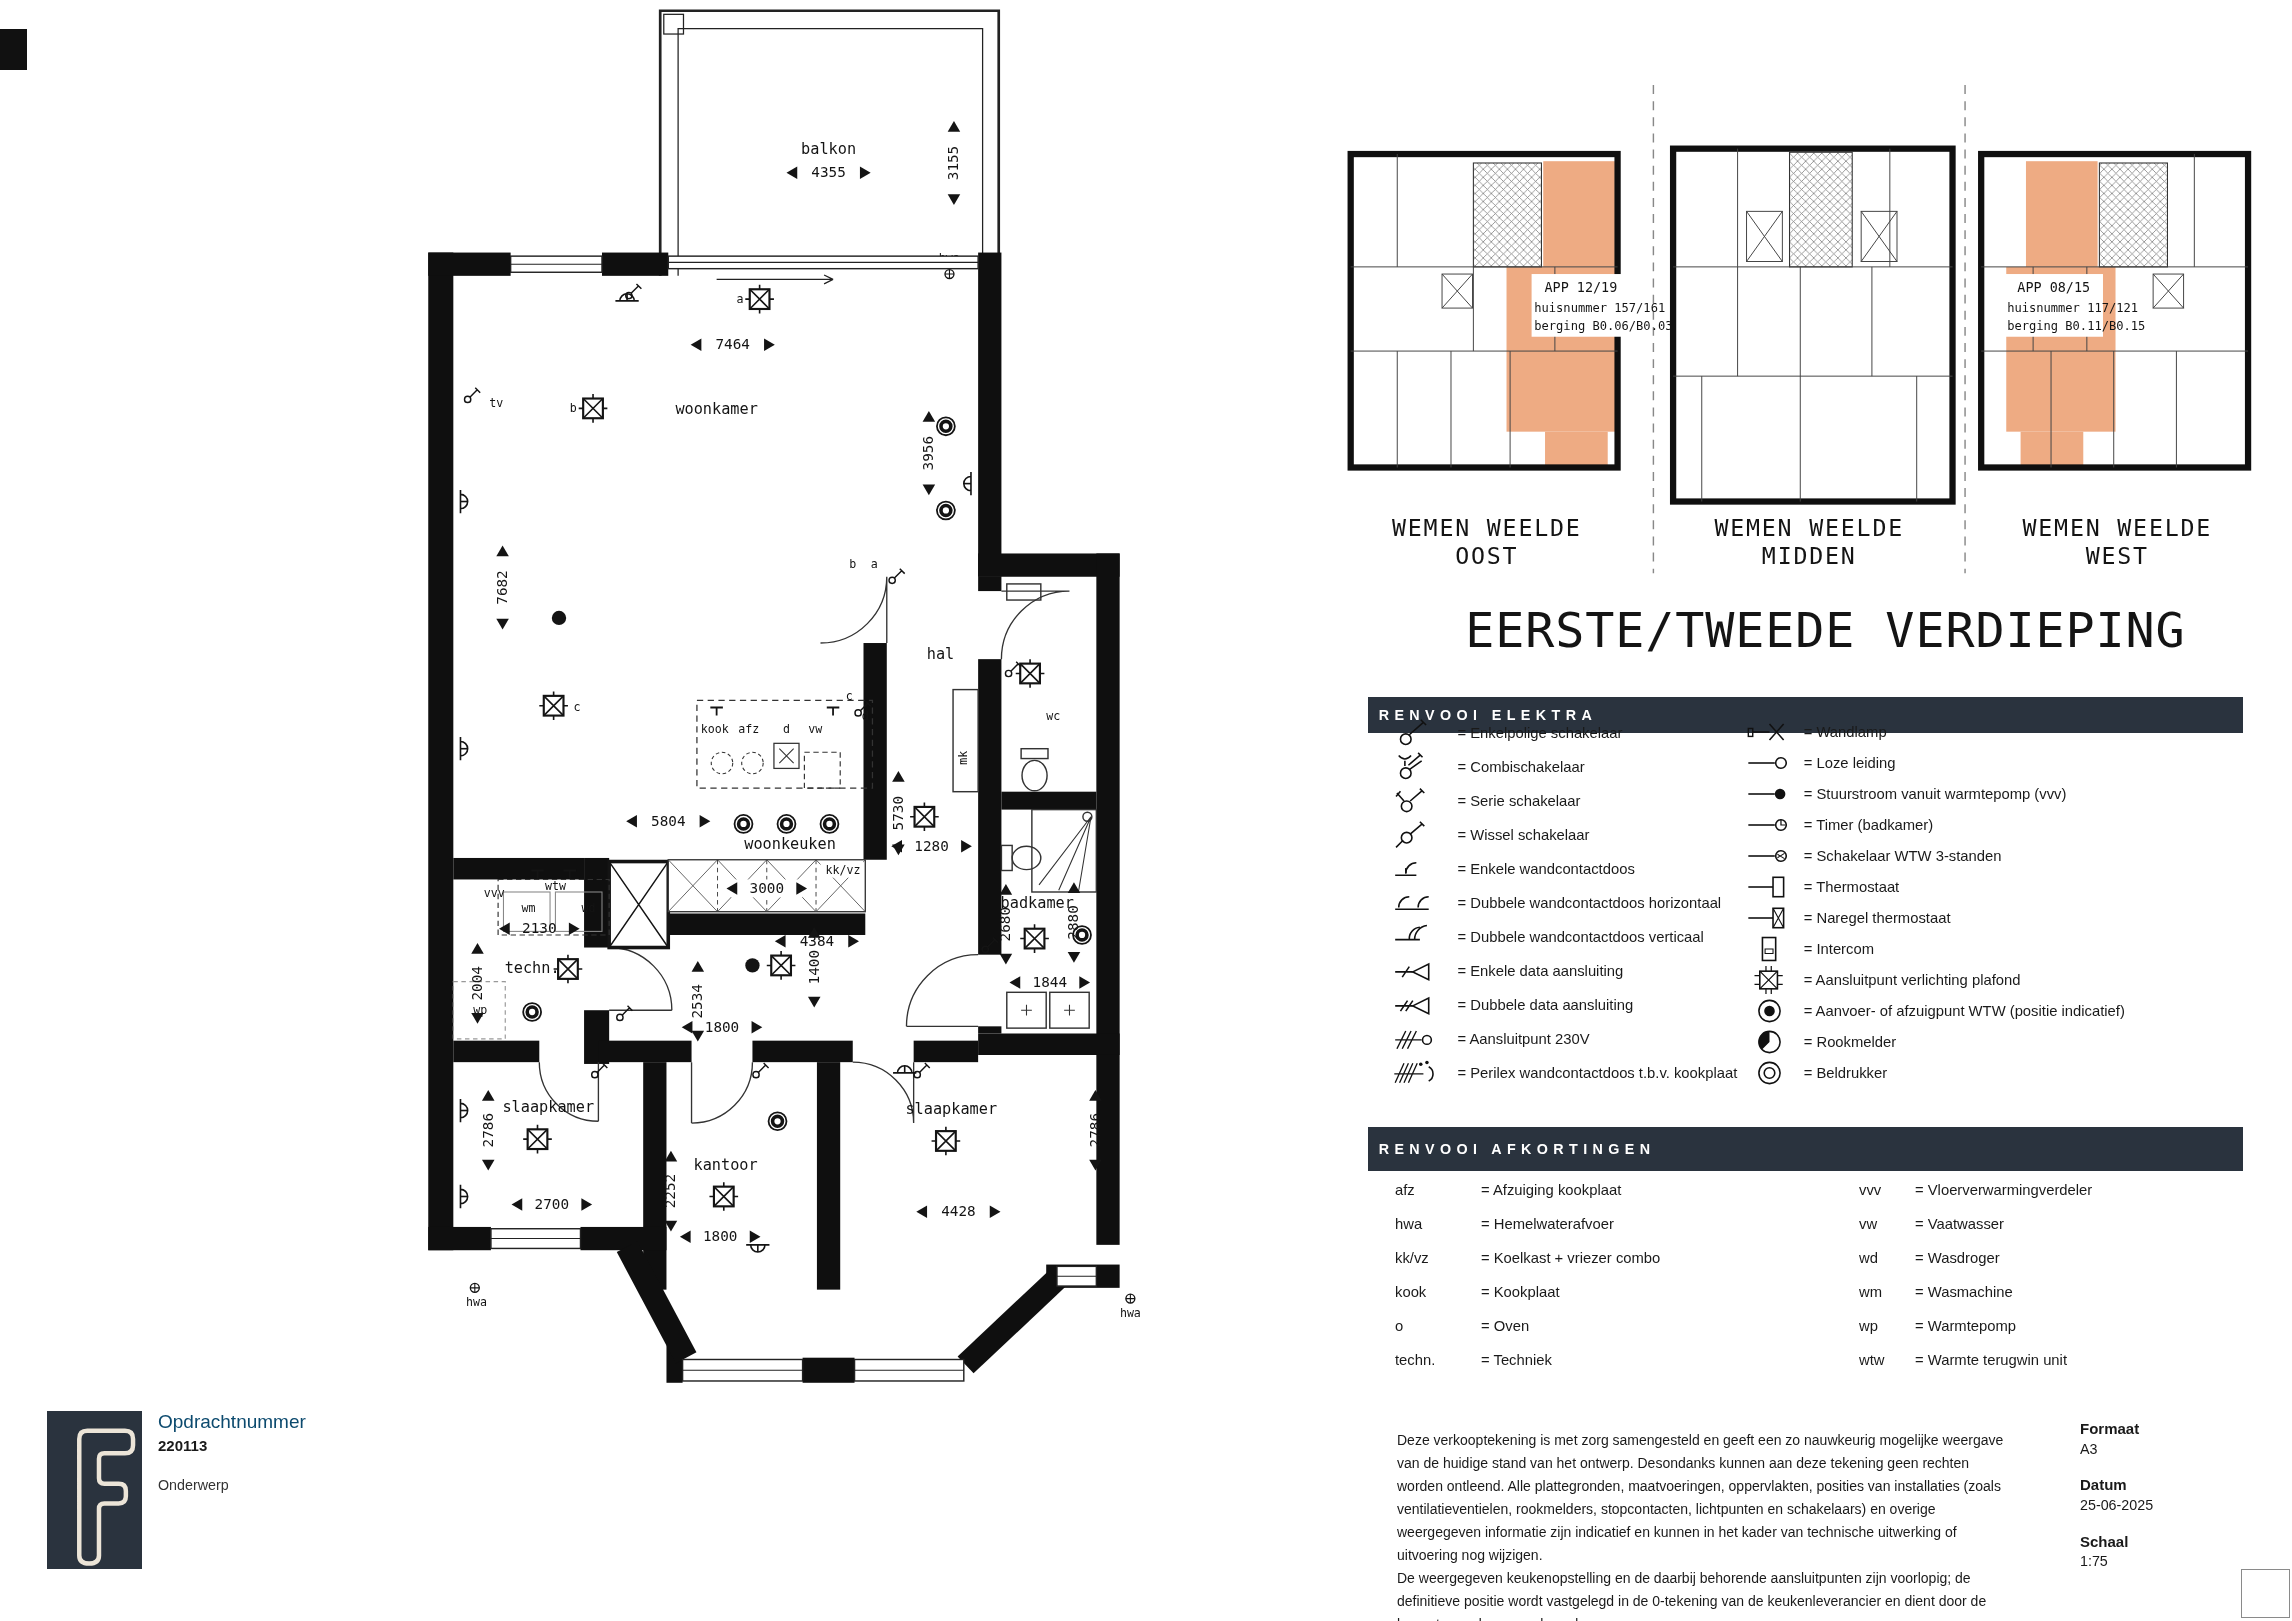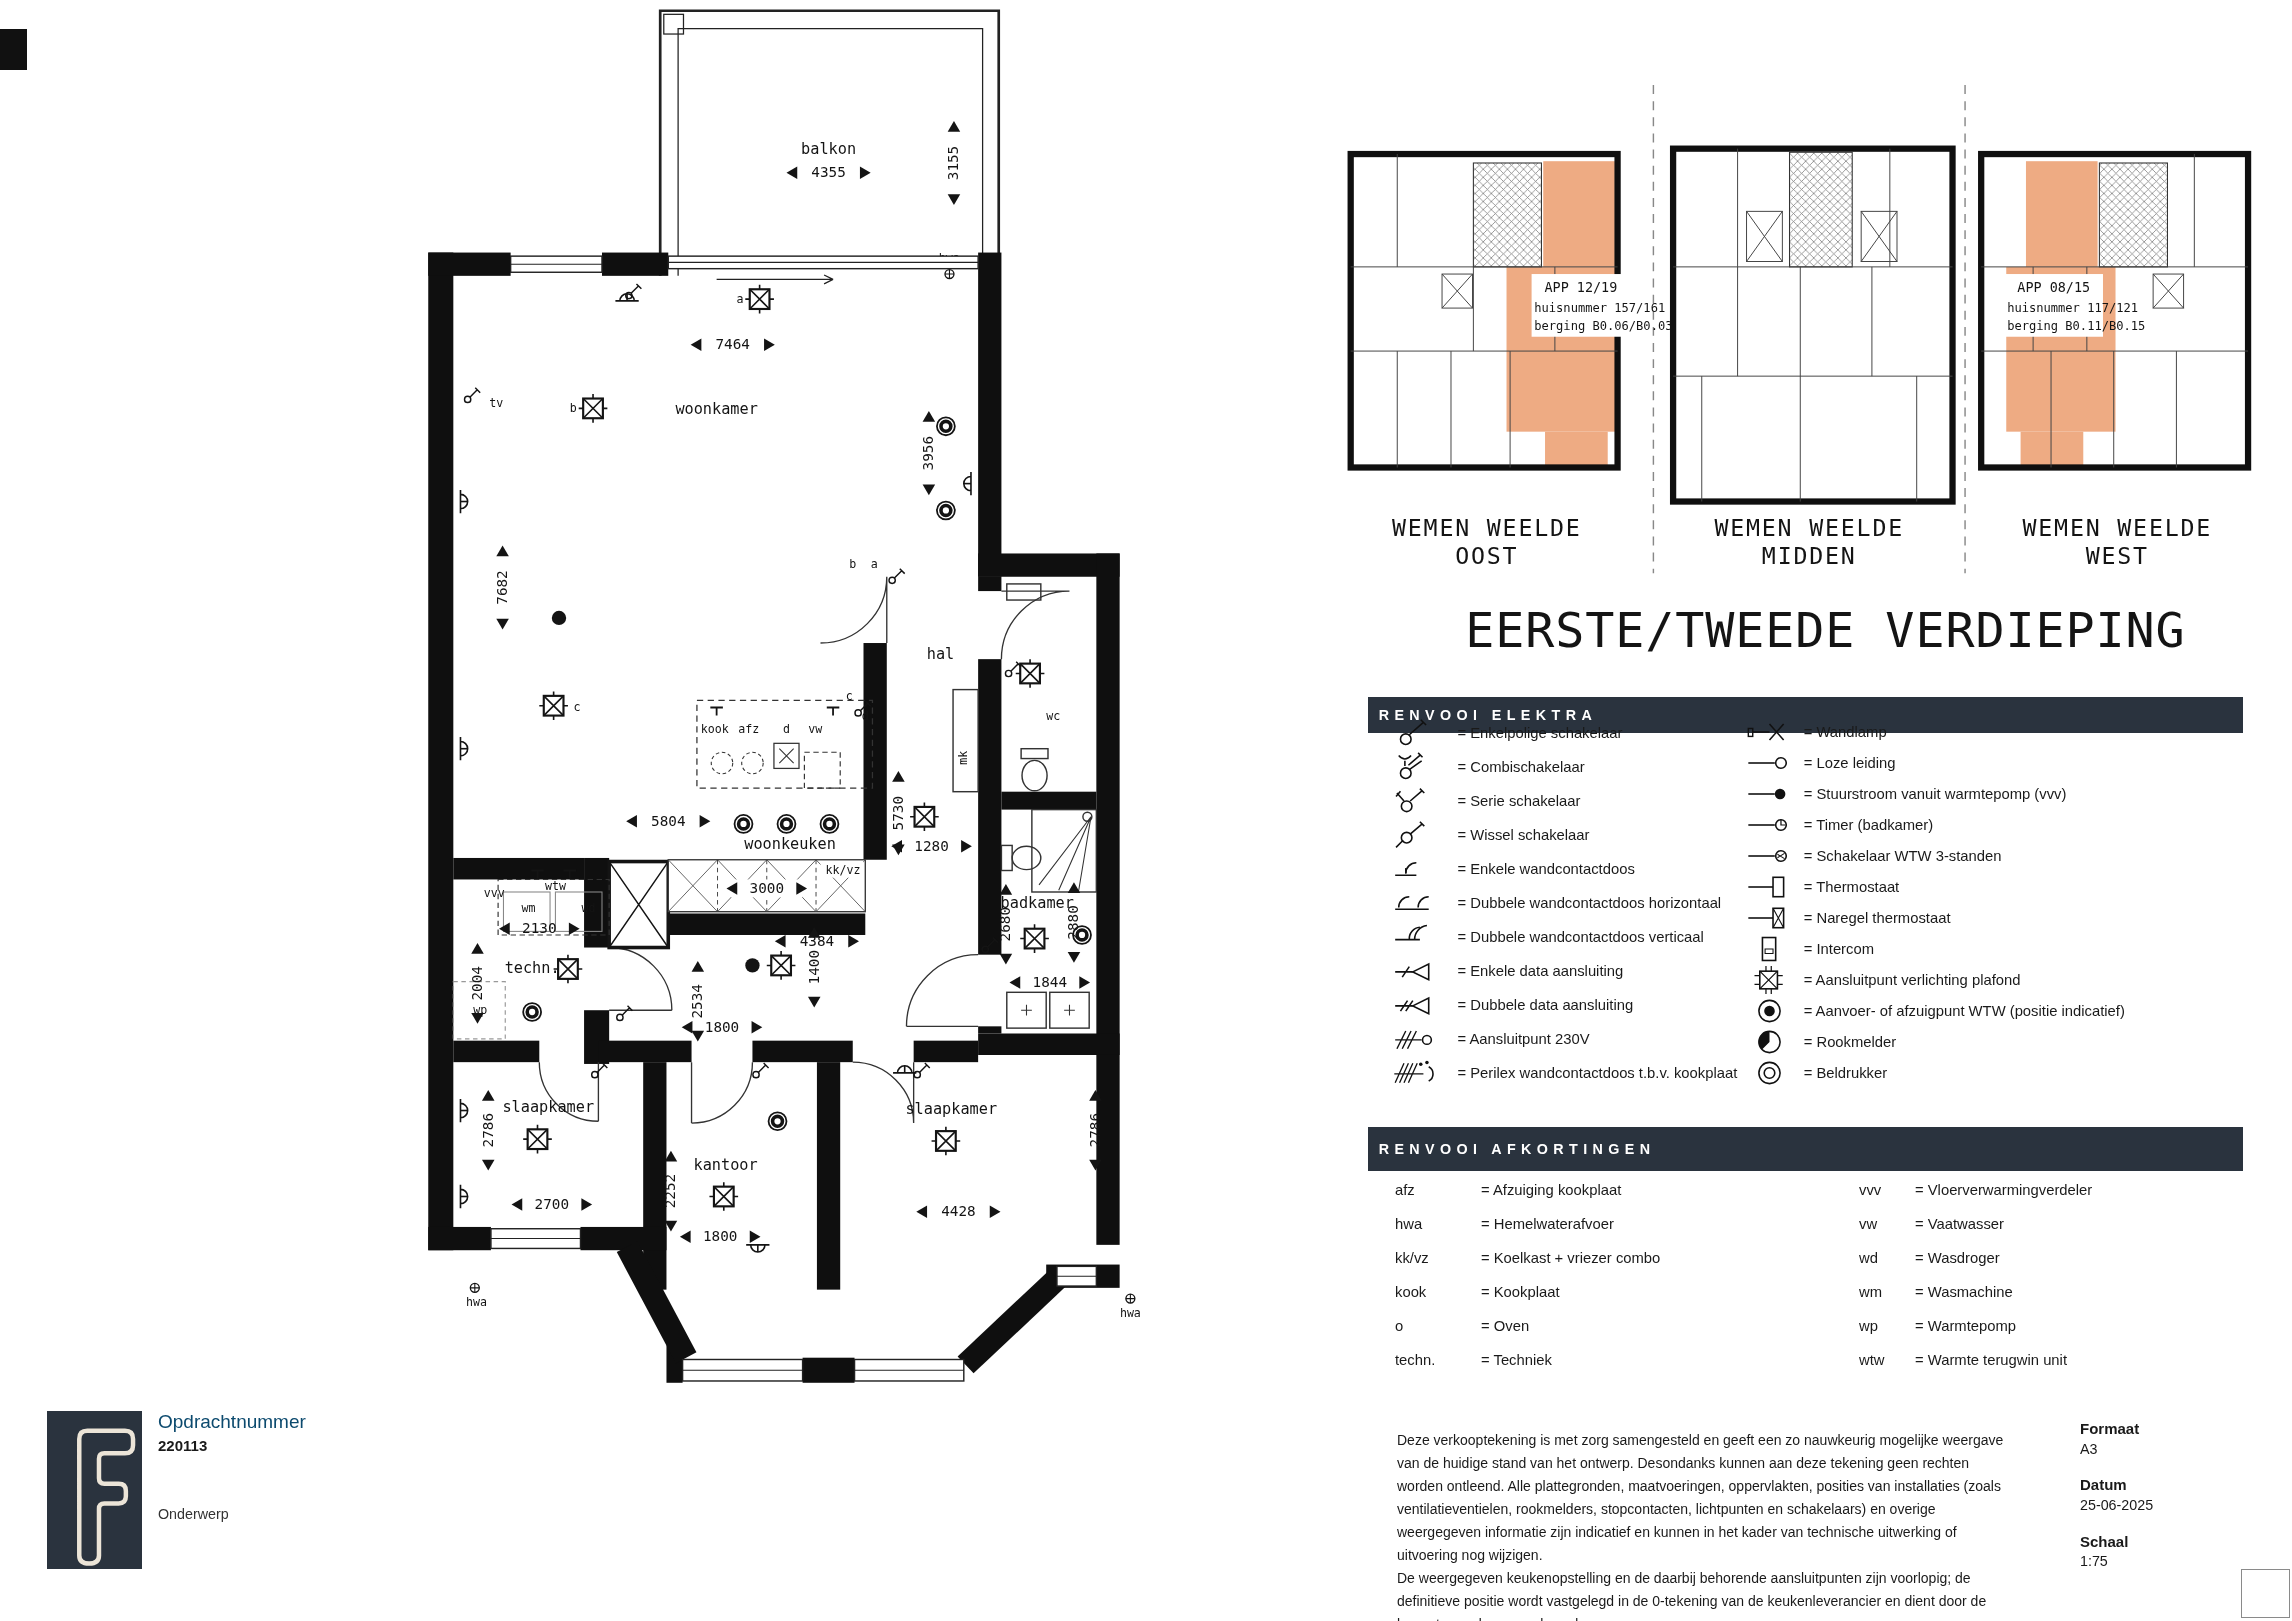--- a/index.html
+++ b/index.html
@@ -26,21 +26,21 @@
   .info{position:absolute;left:2080px;top:1420px;width:197px;}
   .info .lab{font-weight:bold;font-size:15px;margin-top:19.7px;}
   .info .val{font-size:14.3px;margin-top:3.6px;}
   .copy{position:absolute;left:2076px;top:1675px;font-size:9.9px;color:#b7b7b7;}
   .cornerbox{position:absolute;left:2241px;top:1569px;width:47px;height:47px;border:1.3px solid #8a8a8a;}
   .cornermark{position:absolute;left:0;top:29px;width:27px;height:41px;background:#111;}
   .logo{position:absolute;left:47px;top:1411px;width:95px;height:158px;background:#2a333e;}
   .tb{position:absolute;left:158px;top:1411px;}
   .tb .l1{font-size:19px;color:#0c4a6e;}
   .tb .v1{font-size:15px;font-weight:bold;margin-top:3.6px;}
-  .tb .l2{font-size:14.3px;color:#333;margin-top:52px;}
+  .tb .l2{font-size:14.3px;color:#333;margin-top:23px;}
   .tb .v2{font-size:30px;font-weight:bold;color:#2b3540;margin-top:7.2px;white-space:nowrap;}
 </style>
 </head>
 <body>
 
 <div class="page">
 
 <div class="cornermark"></div>
 
 <svg width="2293" height="1621" viewBox="0 0 2560 1810" style="position:absolute;left:0;top:0">

